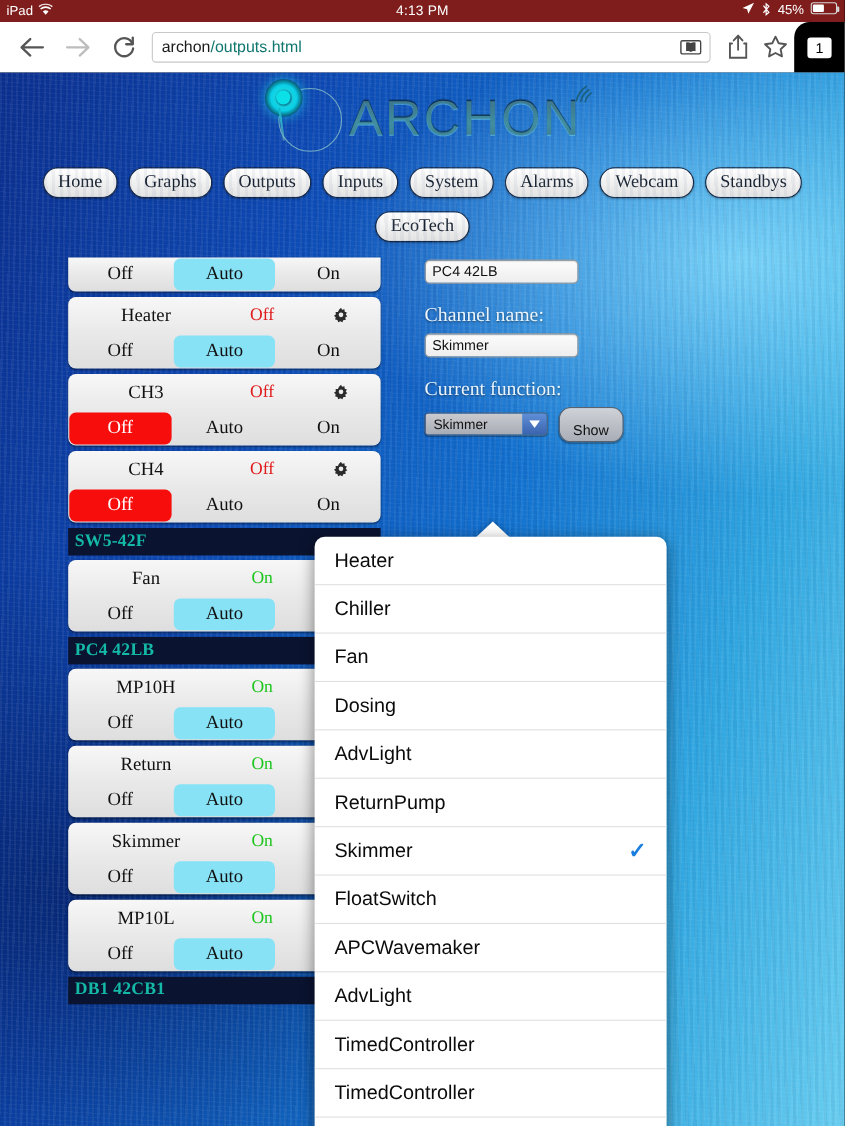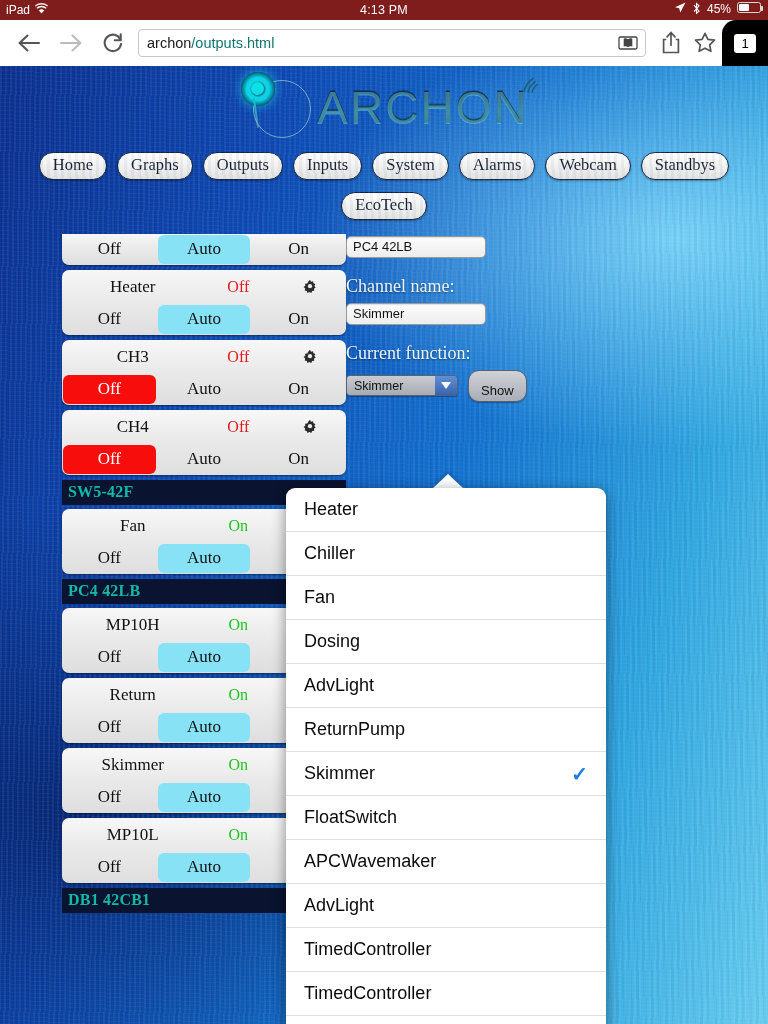--- a/index.html
+++ b/index.html
@@ -145,21 +145,21 @@
     padding: 3px 13px 4px;
     font-family: "Liberation Serif", serif;
     font-size: 16.5px; color: #15202f; line-height: 1.15;
     box-shadow: 0 1px 2px rgba(0,0,0,.35);
     white-space: nowrap; cursor: pointer;
   }
 
   
   .main {
     display: flex; align-items: flex-start;
-    padding: 14px 0 0 62px; position: relative;
+    padding: 14px 0 0 62px; gap: 40px; position: relative;
   }
   .outputs { width: 284px; }
   .out-card {
     background: linear-gradient(#f7f7f7, #e9e9e9 50%, #dedede);
     border-radius: 7px; margin-bottom: 5px; overflow: hidden;
     box-shadow: 0 1px 2px rgba(0,0,0,.45);
   }
   .out-card.clipped-top { border-radius: 0 0 7px 7px; }
   .out-head {
     display: flex; align-items: center; height: 34px; padding: 0 10px;

